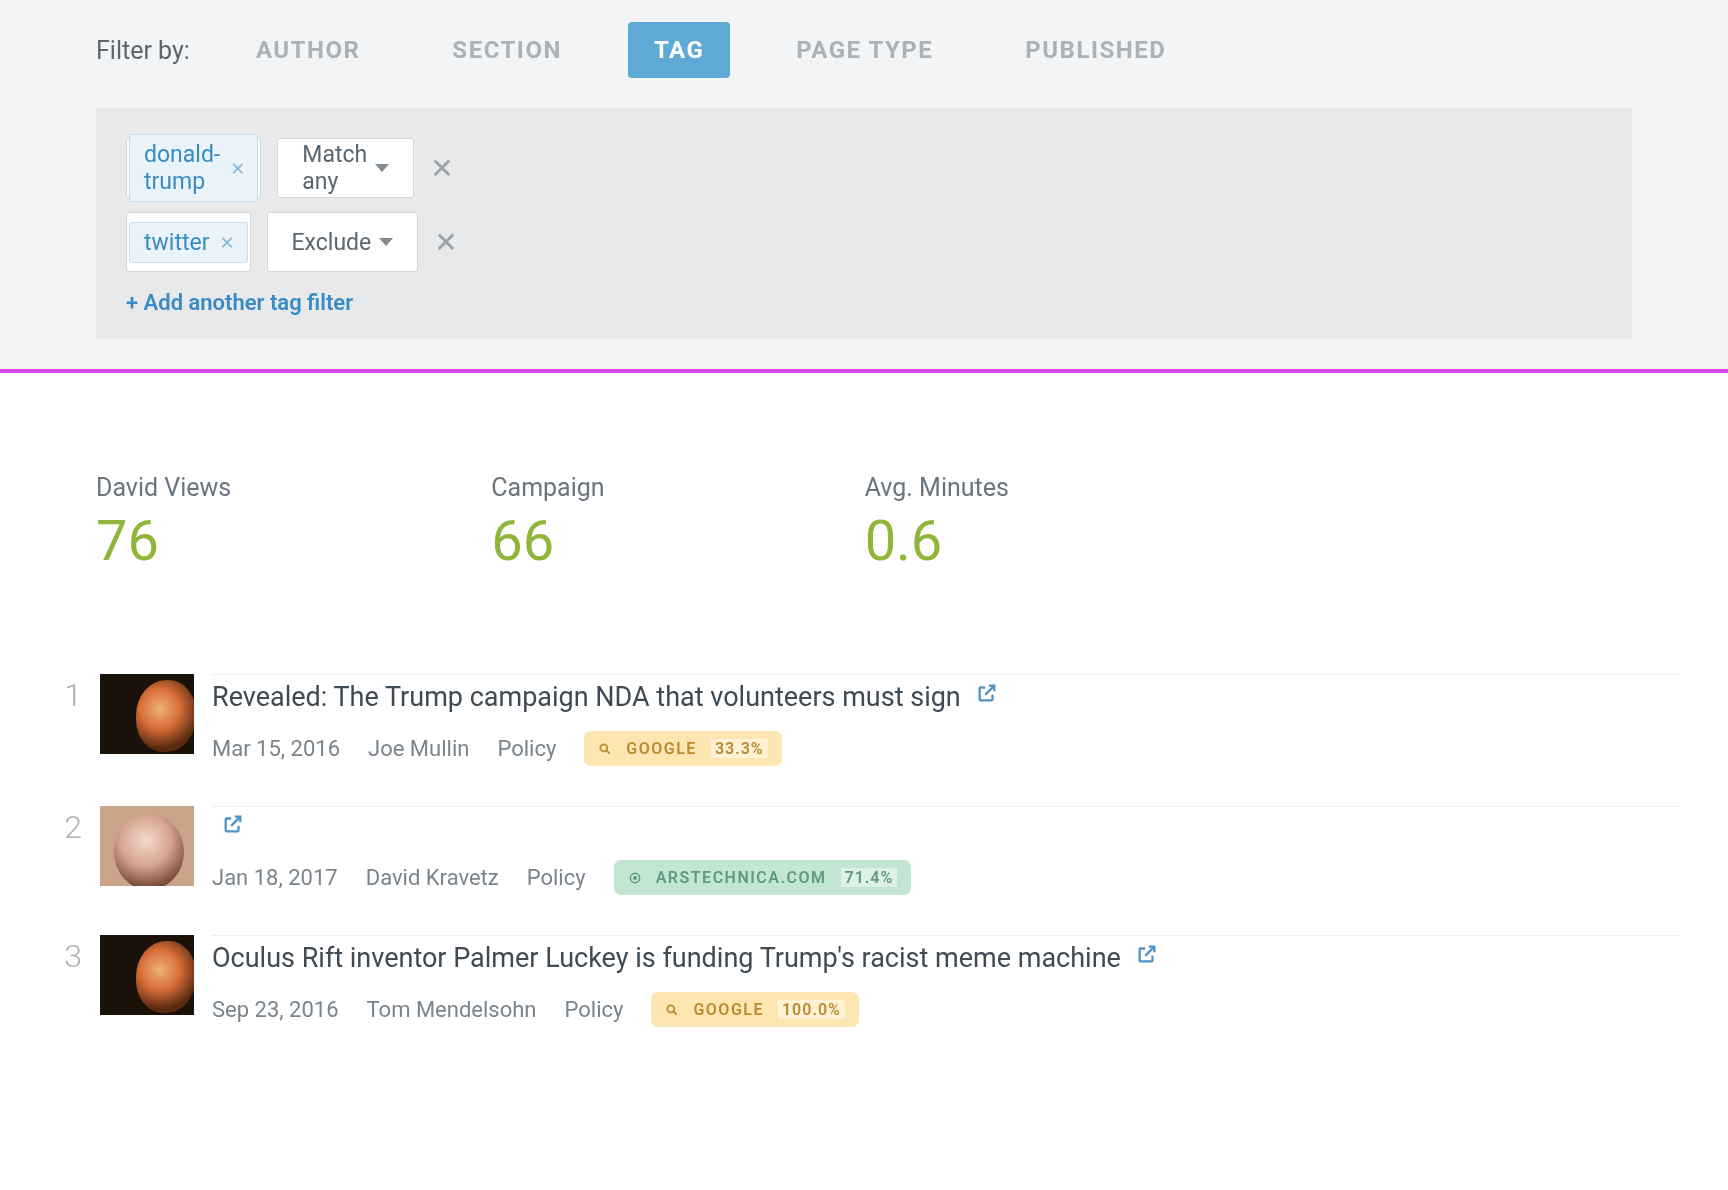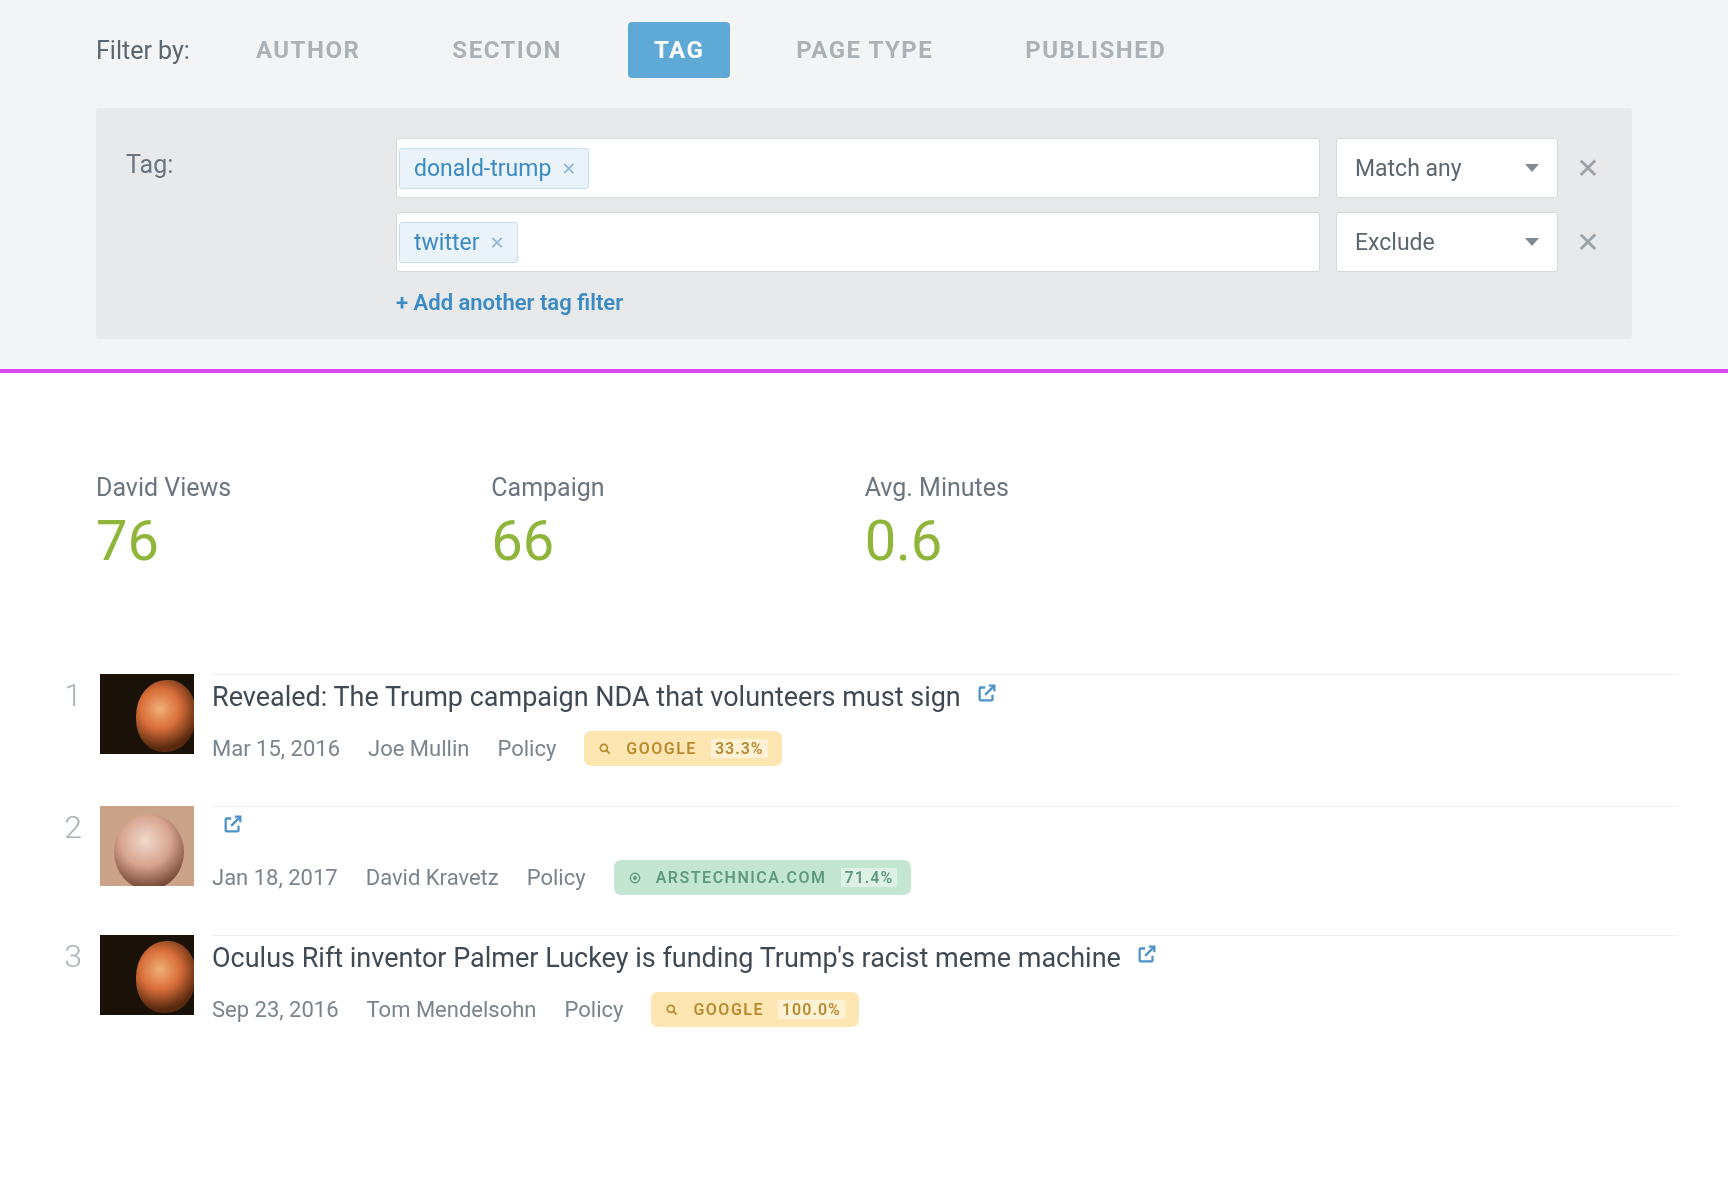--- a/index.html
+++ b/index.html
@@ -93,24 +93,25 @@
   }
   .match-select {
     width: 222px;
     height: 60px;
     background: #fff;
     border: 1px solid #d4d8db;
     border-radius: 3px;
     display: flex;
     align-items: center;
     justify-content: space-between;
-    padding: 0 18px;
+    padding: 0 24px;
     color: #5b6770;
     font-size: 23px;
     cursor: pointer;
+    gap: 8px;
   }
   .caret-down {
     width: 0; height: 0;
     border-left: 7px solid transparent;
     border-right: 7px solid transparent;
     border-top: 8px solid #7f8a93;
   }
   .row-remove {
     color: #9aa3aa;
     font-size: 28px;
@@ -244,21 +245,20 @@
     <span class="filter-by-label">Filter by:</span>
     <span class="filter-tab">Author</span>
     <span class="filter-tab">Section</span>
     <span class="filter-tab active">Tag</span>
     <span class="filter-tab">Page Type</span>
     <span class="filter-tab">Published</span>
   </div>
 
   <div class="tag-panel">
     <div class="tag-row-wrap">
-      <div class="tag-label">Tag:</div>
       <div class="tag-rows">
 
         <div class="tag-row">
           <div class="tag-input">
             <span class="chip">
               <span>donald-trump</span>
               <span class="chip-x">✕</span>
             </span>
           </div>
           <div class="match-select">

